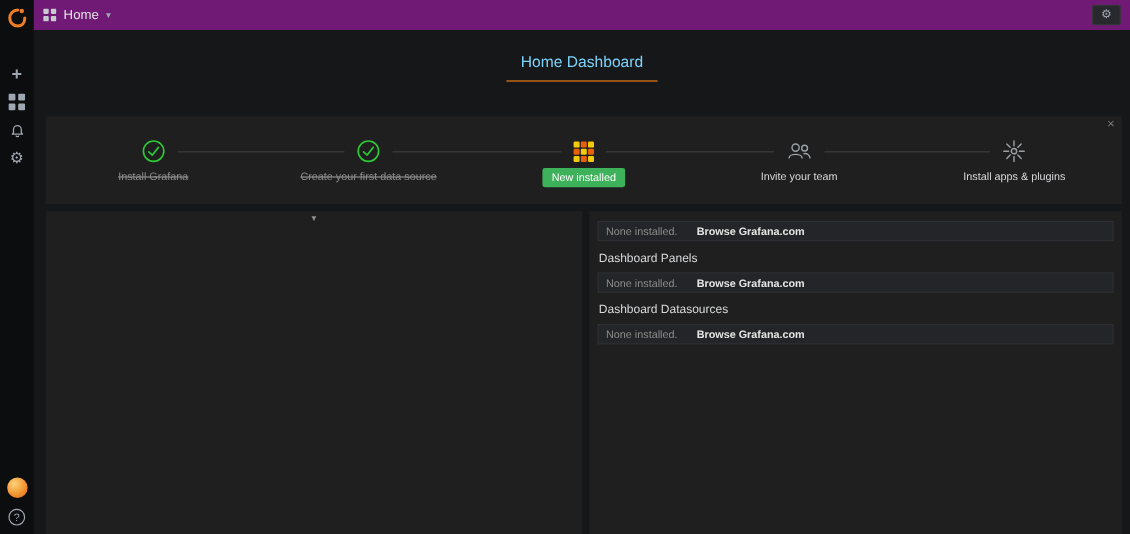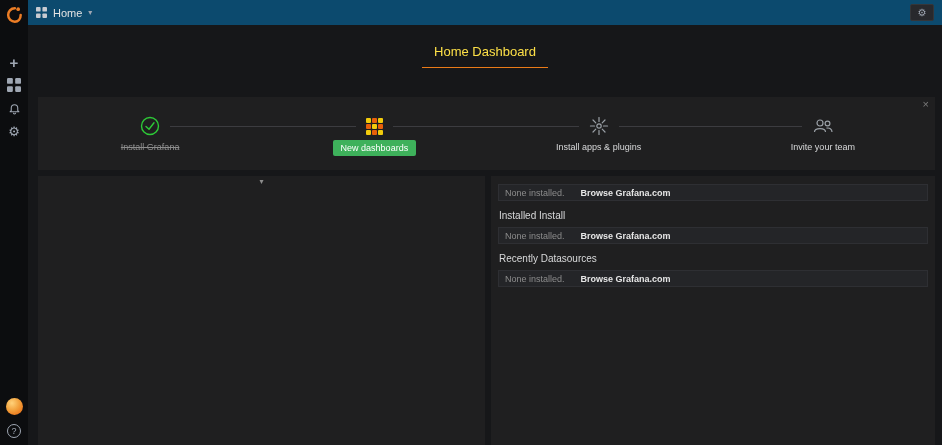--- a/index.html
+++ b/index.html
@@ -34,37 +34,37 @@
   }
   .help {
     width:14px; height:14px; border-radius:50%; border:1px solid #9fa7b3;
     color:#9fa7b3; font-size:9px; display:flex; align-items:center; justify-content:center;
     cursor:pointer;
   }
 
   
   .navbar {
     position:absolute; left:28px; top:0; right:0; height:25px;
-    background:#0c4a6e;
+    background:#701a75;
     display:flex; align-items:center; justify-content:space-between;
     padding:0 8px;
   }
   .nav-left { display:flex; align-items:center; gap:6px; cursor:pointer; }
   .nav-title { font-size:11px; color:#e3e3e3; }
   .nav-caret { font-size:8px; color:#9fa7b3; }
   .nav-gear-btn {
     width:24px; height:17px; background:#28292d; border:1px solid #353639; border-radius:2px;
     display:flex; align-items:center; justify-content:center; cursor:pointer;
     color:#9fa7b3; font-size:10px; line-height:1;
   }
 
   
   .title-row { position:absolute; left:28px; right:0; top:41px; text-align:center; }
   .dash-title {
-    display:inline-block; font-size:13px; color:#fde047;
+    display:inline-block; font-size:13px; color:#7dd3fc;
     padding:3px 12px 8px; border-bottom:1px solid #eb7b18;
   }
 
   
   .gs-panel {
     position:absolute; left:38px; top:97px; width:897px; height:73px;
     background:#1f1f20;
   }
   .gs-close {
     position:absolute; top:1px; right:6px; background:none; border:none;
@@ -172,89 +172,98 @@
       <div class="gs-step">
         <div class="gs-iconwrap">
           <svg width="20" height="20" viewBox="0 0 20 20">
             <circle cx="10" cy="10" r="8.5" fill="none" stroke="#2dc937" stroke-width="1.4"></circle>
             <polyline points="6,10.5 9,13.2 14,6.8" fill="none" stroke="#2dc937" stroke-width="1.4" stroke-linecap="round" stroke-linejoin="round"></polyline>
           </svg>
         </div>
         <div class="gs-label done">Install Grafana</div>
       </div>
 
+      <div class="gs-step">
+        <div class="gs-iconwrap">
+          <svg width="20" height="20" viewBox="0 0 20 20">
+            <circle cx="10" cy="10" r="8.5" fill="none" stroke="#2dc937" stroke-width="1.4"></circle>
+            <polyline points="6,10.5 9,13.2 14,6.8" fill="none" stroke="#2dc937" stroke-width="1.4" stroke-linecap="round" stroke-linejoin="round"></polyline>
+          </svg>
+        </div>
+        <div class="gs-label done">Create your first data source</div>
+      </div>
 
       <div class="gs-step">
         <div class="gs-iconwrap">
           <div class="dash-grid">
             <i style="background:#f2cc0c"></i>
               <i style="background:#e8600a"></i>
               <i style="background:#f2cc0c"></i>
             <i style="background:#e8600a"></i>
               <i style="background:#f2cc0c"></i>
               <i style="background:#e8600a"></i>
             <i style="background:#f2cc0c"></i>
               <i style="background:#e8600a"></i>
               <i style="background:#f2cc0c"></i>
           </div>
         </div>
-        <button class="gs-btn">New dashboards</button>
+        <button class="gs-btn">New installed</button>
+      </div>
+
+      <div class="gs-step">
+        <div class="gs-iconwrap">
+          <svg width="22" height="18" viewBox="0 0 22 18" fill="none" stroke="#9aa0a6" stroke-width="1.2">
+            <circle cx="8" cy="6" r="3"></circle>
+            <path d="M2.5 15 c0-4.5 11-4.5 11 0"></path>
+            <circle cx="15.5" cy="6.5" r="2.4"></circle>
+            <path d="M14.5 11.2 c3-0.8 5.5 1 5.5 3.8"></path>
+          </svg>
+        </div>
+        <div class="gs-label">Invite your team</div>
       </div>
 
       <div class="gs-step">
         <div class="gs-iconwrap">
           <svg width="20" height="20" viewBox="0 0 20 20" fill="none" stroke="#9aa0a6" stroke-width="1.2" stroke-linecap="round">
             <circle cx="10" cy="10" r="2.2"></circle>
             <path d="M10 1.5 v4"></path>
               <path d="M10 14.5 v4"></path>
             <path d="M1.5 10 h4"></path>
               <path d="M14.5 10 h4"></path>
             <path d="M4 4 l2.8 2.8"></path>
               <path d="M13.2 13.2 L16 16"></path>
             <path d="M16 4 l-2.8 2.8"></path>
               <path d="M6.8 13.2 L4 16"></path>
           </svg>
         </div>
         <div class="gs-label">Install apps &amp; plugins</div>
       </div>
 
-      <div class="gs-step">
-        <div class="gs-iconwrap">
-          <svg width="22" height="18" viewBox="0 0 22 18" fill="none" stroke="#9aa0a6" stroke-width="1.2">
-            <circle cx="8" cy="6" r="3"></circle>
-            <path d="M2.5 15 c0-4.5 11-4.5 11 0"></path>
-            <circle cx="15.5" cy="6.5" r="2.4"></circle>
-            <path d="M14.5 11.2 c3-0.8 5.5 1 5.5 3.8"></path>
-          </svg>
-        </div>
-        <div class="gs-label">Invite your team</div>
-      </div>
-
     </div>
   </div>
 
   <div class="panel left">
     <div class="panel-caret">▾</div>
   </div>
 
   <div class="panel right">
     <div class="plug-inner">
 
       <div class="plug-row">
         <span class="plug-muted">None installed.</span>
         <a class="plug-link">Browse Grafana.com</a>
       </div>
 
-      <div class="plug-title">Installed Install</div>
+      <div class="plug-title">Dashboard Panels</div>
       <div class="plug-row">
         <span class="plug-muted">None installed.</span>
         <a class="plug-link">Browse Grafana.com</a>
       </div>
 
-      <div class="plug-title">Recently Datasources</div>
+      <div class="plug-title">Dashboard Datasources</div>
       <div class="plug-row">
         <span class="plug-muted">None installed.</span>
         <a class="plug-link">Browse Grafana.com</a>
       </div>
 
     </div>
   </div>
 
 </div>
 

